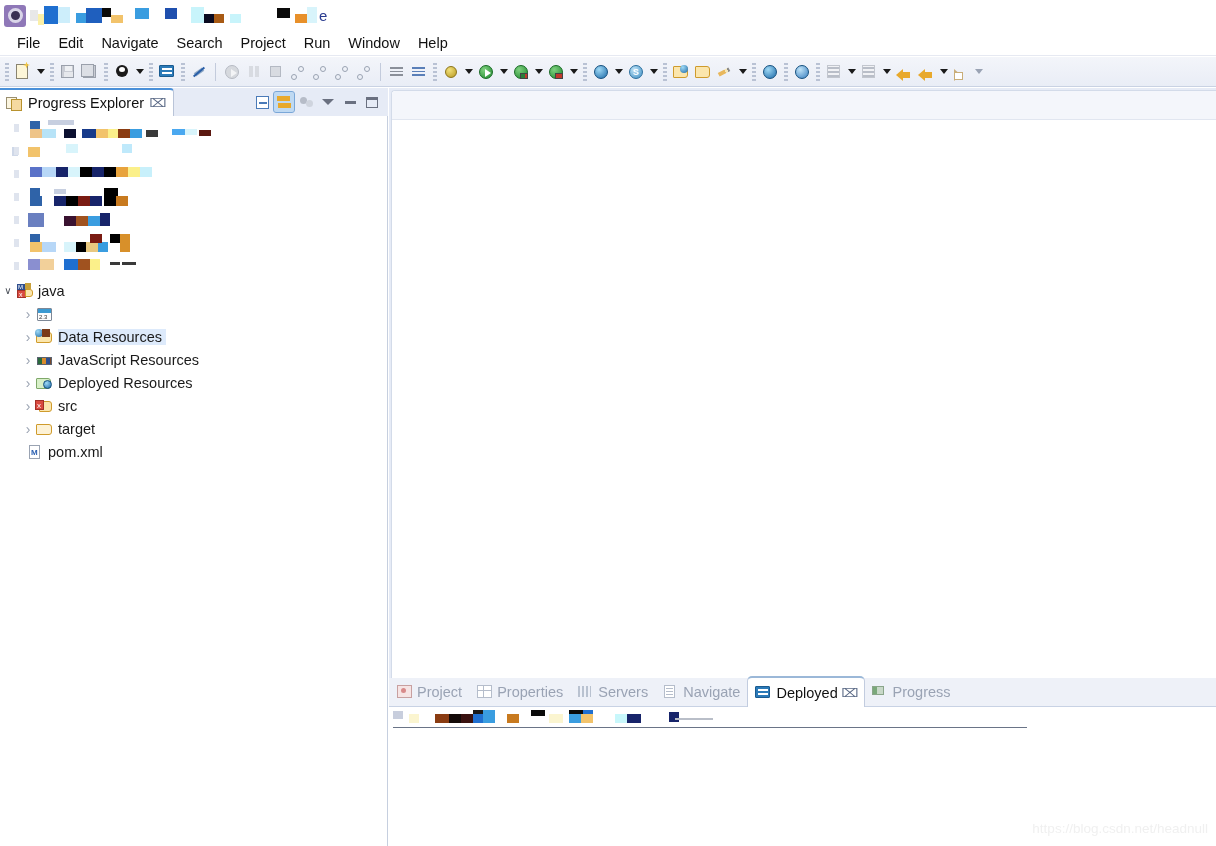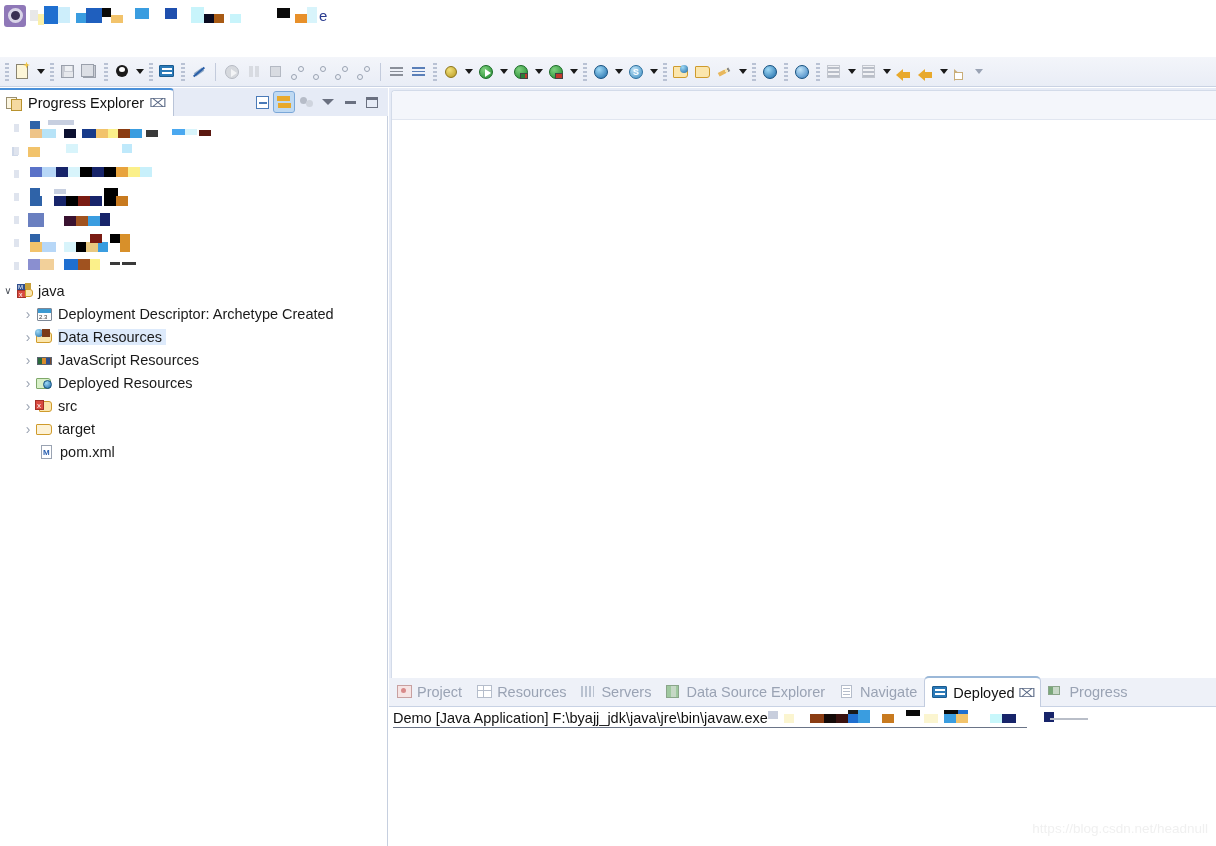--- a/index.html
+++ b/index.html
@@ -516,20 +516,30 @@
       <span class="rb" style="width:11px;height:9px;background:#c8f4fb;margin-top:6px;"></span>
       <span class="rb" style="width:36px;background:transparent;"></span>
       <span class="rb" style="width:13px;height:10px;background:#0a0a0a;margin-top:-4px;"></span>
       <span class="rb" style="width:5px;background:#fff;"></span>
       <span class="rb" style="width:12px;height:9px;background:#e8902a;margin-top:7px;"></span>
       <span class="rb" style="width:10px;height:16px;background:#d8f4fb;"></span>
       <span class="title-tail">e</span>
     </div>
   </div>
 
+  <div class="menubar">
+    <div class="menu-item">File</div>
+    <div class="menu-item">Edit</div>
+    <div class="menu-item">Navigate</div>
+    <div class="menu-item">Search</div>
+    <div class="menu-item">Project</div>
+    <div class="menu-item">Run</div>
+    <div class="menu-item">Window</div>
+    <div class="menu-item">Help</div>
+  </div>
 
   <div class="toolbar">
     <div class="tb-grip"></div>
     <div class="tb-btn">
         <div class="ti">
           <div class="newdoc"></div>
         </div>
       </div>
     <div class="tb-arrow">
         <div class="caret"></div>
@@ -903,21 +913,20 @@
                   <span style="position:absolute;left:8px;top:5px;width:8px;height:8px;background:#fbe6ad;border:1px solid #cf9b2c;border-radius:1px 3px 3px 1px;"></span>
                 </span>
               </span>
               <span class="tlabel">java</span>
             </div>
             <div class="trow" style="padding-left: 20px;">
               <span class="twist" style="font-size: 14px;">›</span>
               <span class="ticon">
                 <span class="ic-dd"></span>
               </span>
-              <span class="tlabel">Deployment Descriptor: Archetype Created</span>
             </div>
             <div class="trow sel" style="padding-left: 20px;">
               <span class="twist" style="font-size: 14px;">›</span>
               <span class="ticon">
                 <span style="position:absolute;left:0px;top:4px;width:16px;height:11px;background:#fbe6ad;border:1px solid #cf9b2c;border-radius:1px 3px 3px 1px;"></span>
                 <span style="position:absolute;left:-1px;top:1px;width:8px;height:8px;border-radius:50%;background:radial-gradient(circle at 35% 30%,#9fd9f5,#1d6aa8);"></span>
                 <span style="position:absolute;left:6px;top:1px;width:8px;height:8px;background:#7a3b1a;"></span>
               </span>
               <span class="tlabel">Data Resources</span>
             </div>
@@ -945,21 +954,21 @@
               </span>
               <span class="tlabel">src</span>
             </div>
             <div class="trow" style="padding-left: 20px;">
               <span class="twist" style="font-size: 14px;">›</span>
               <span class="ticon">
                 <span style="position:absolute;left:0px;top:4px;width:16px;height:11px;background:#fdf2d6;border:1px solid #cf9b2c;border-radius:1px 3px 3px 1px;"></span>
               </span>
               <span class="tlabel">target</span>
             </div>
-            <div class="trow" style="padding-left: 22px;">
+            <div class="trow" style="padding-left: 10px;">
               <span class="twist"></span>
               <span class="ticon">
                 <span class="ic-doc"></span>
               </span>
               <span class="tlabel">pom.xml</span>
             </div>
           </div>
       </div>
 
     </div>
@@ -978,33 +987,27 @@
         <span class="bv-icon">
           <span class="bi-box" style="background:#f6e4e4;border-color:#c8a0a0;"></span>
           <span style="position:absolute;left:5px;top:4px;width:5px;height:5px;border-radius:50%;background:#d88a8a;"></span>
         </span>
         <span>Project</span>
       </div>
       <div class="bv-tab">
         <span class="bv-icon">
             <span class="bi-grid"></span>
           </span>
-        <span>Resources</span>
+        <span>Properties</span>
       </div>
       <div class="bv-tab">
         <span class="bv-icon">
           <span style="position:absolute;left:1px;top:2px;width:13px;height:11px;background:repeating-linear-gradient(to right,#b9c2d0 0 2px,transparent 2px 4px);"></span>
         </span>
         <span>Servers</span>
-      </div>
-      <div class="bv-tab">
-        <span class="bv-icon">
-          <span style="position:absolute;left:1px;top:1px;width:13px;height:13px;background:linear-gradient(to right,#9fc89f 0 4px,#c6d8c6 4px 9px,#9fc89f 9px 13px);border:1px solid #8aa58a;"></span>
-        </span>
-        <span>Data Source Explorer</span>
       </div>
       <div class="bv-tab">
         <span class="bv-icon">
           <span style="position:absolute;left:2px;top:1px;width:11px;height:13px;background:#fff;border:1px solid #b5bdcb;"></span>
           <span style="position:absolute;left:4px;top:4px;width:7px;height:1px;background:#b5bdcb;box-shadow:0 3px 0 #b5bdcb,0 6px 0 #b5bdcb;"></span>
         </span>
         <span>Navigate</span>
       </div>
       <div class="bv-tab active">
         <span class="bv-icon">
@@ -1016,21 +1019,20 @@
       <div class="bv-tab">
         <span class="bv-icon">
           <span style="position:absolute;left:0px;top:2px;width:12px;height:9px;background:linear-gradient(to right,#7aa87a 0 4px,#c8d8c8 4px 12px);border:1px solid #8aa58a;"></span>
         </span>
         <span>Progress</span>
       </div>
     </div>
 
     <div class="console-body">
       <div class="console-line">
-        <span>Demo [Java Application] F:\byajj_jdk\java\jre\bin\javaw.exe</span>
         <span id="console-redact" style="position:relative;display:inline-block;width:360px;height:20px;">
             <span style="position: absolute; left: 0px; top: 3px; width: 10px; height: 8px; background: rgb(200, 206, 221);"></span>
             <span style="position: absolute; left: 16px; top: 6px; width: 10px; height: 9px; background: rgb(251, 245, 208);"></span>
             <span style="position: absolute; left: 42px; top: 6px; width: 14px; height: 9px; background: rgb(138, 60, 18);"></span>
             <span style="position: absolute; left: 56px; top: 6px; width: 12px; height: 9px; background: rgb(20, 10, 8);"></span>
             <span style="position: absolute; left: 68px; top: 6px; width: 12px; height: 9px; background: rgb(58, 18, 16);"></span>
             <span style="position: absolute; left: 80px; top: 2px; width: 12px; height: 6px; background: rgb(26, 26, 26);"></span>
             <span style="position: absolute; left: 80px; top: 6px; width: 10px; height: 9px; background: rgb(31, 111, 208);"></span>
             <span style="position: absolute; left: 90px; top: 2px; width: 12px; height: 13px; background: rgb(58, 157, 224);"></span>
             <span style="position: absolute; left: 114px; top: 6px; width: 12px; height: 9px; background: rgb(200, 122, 31);"></span>

